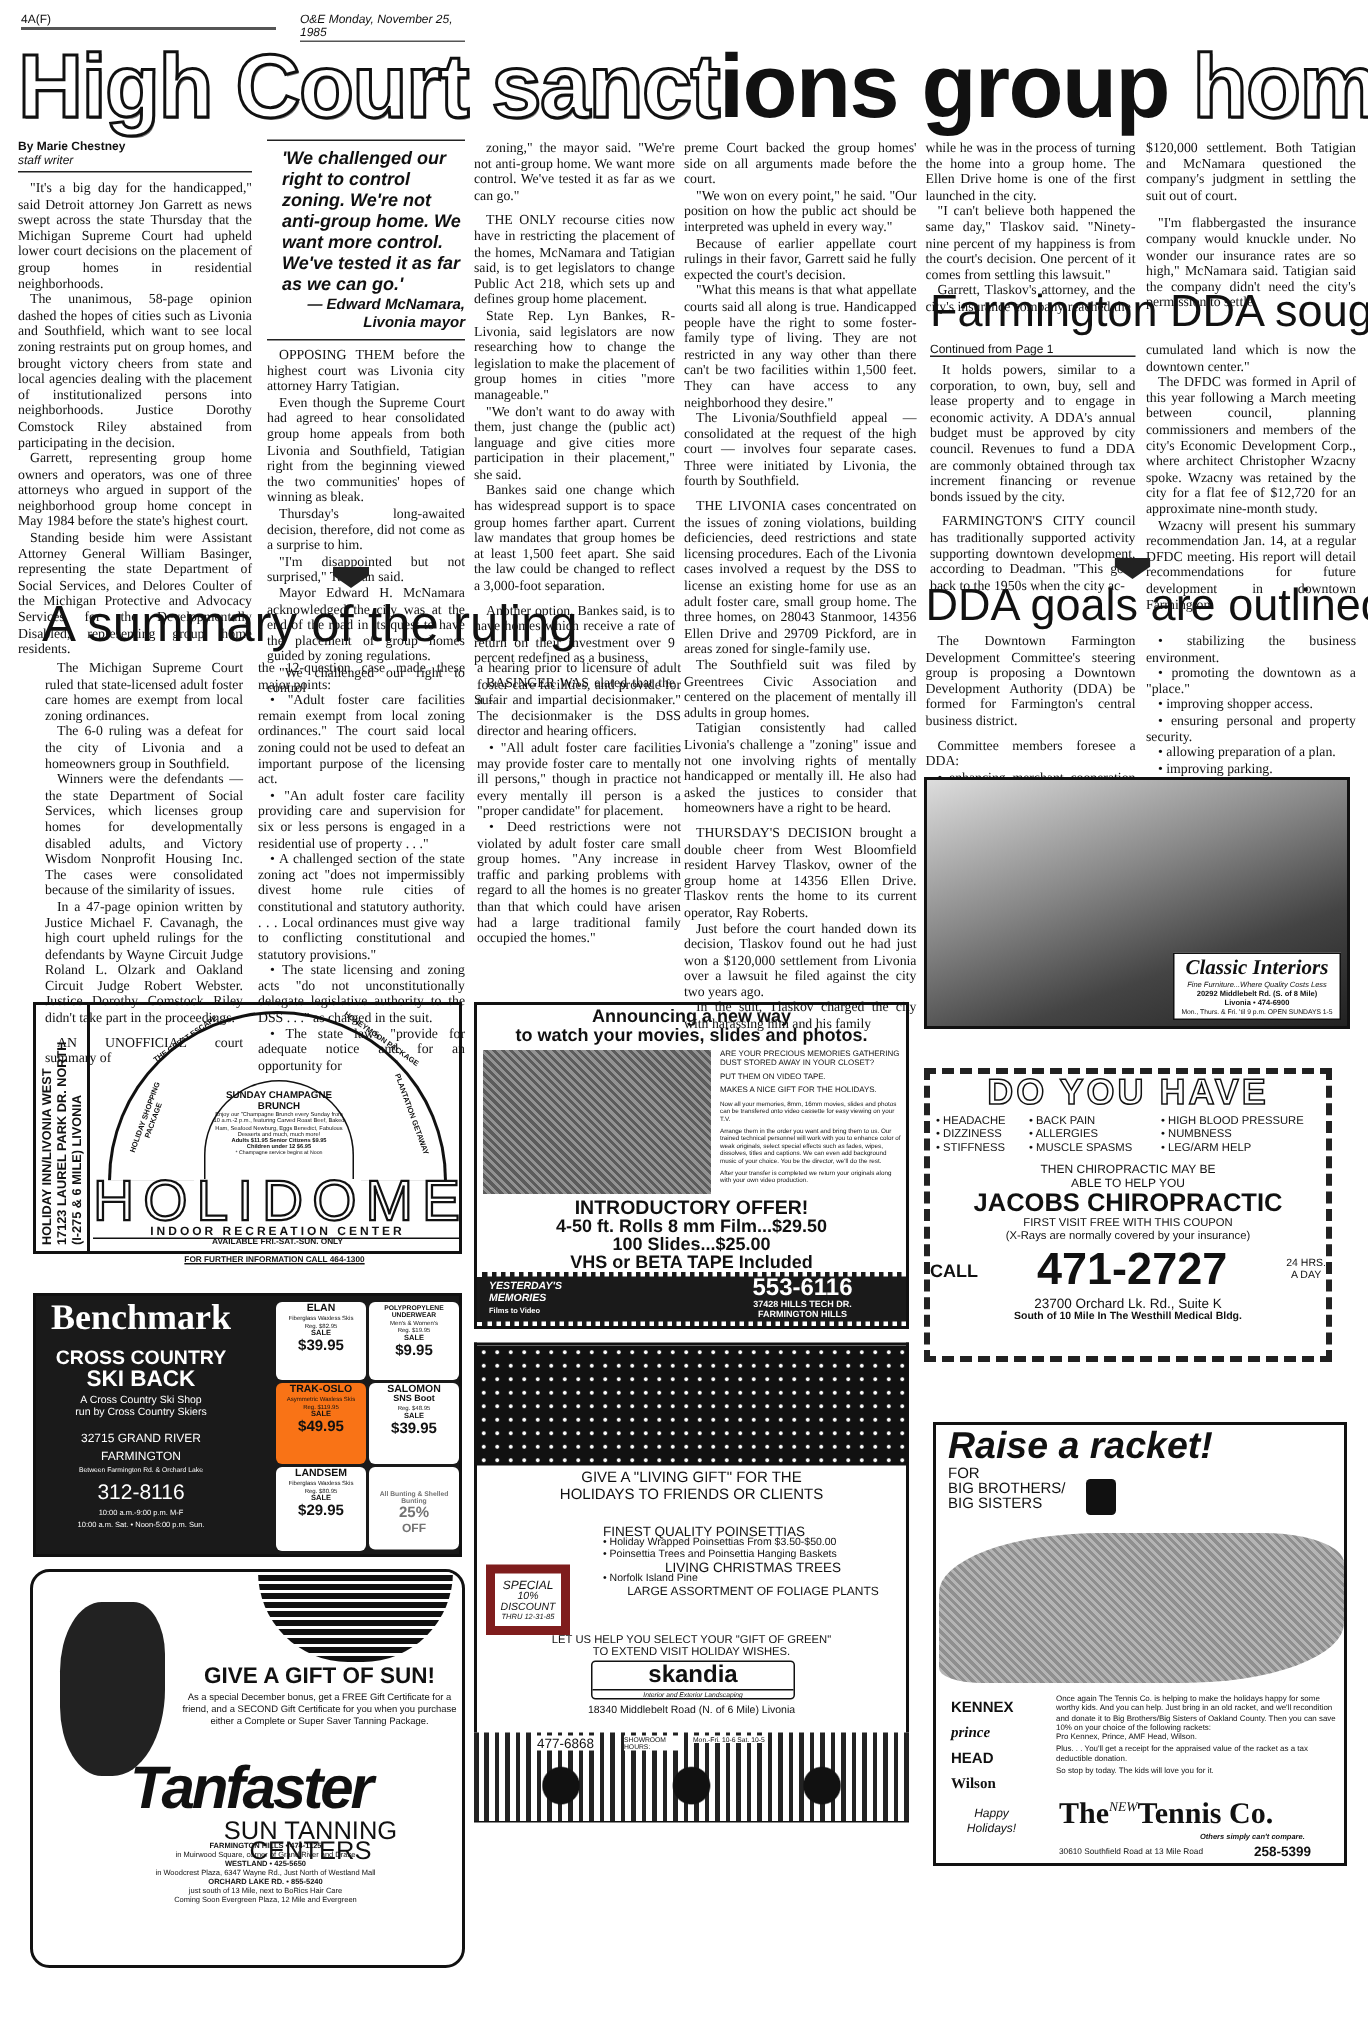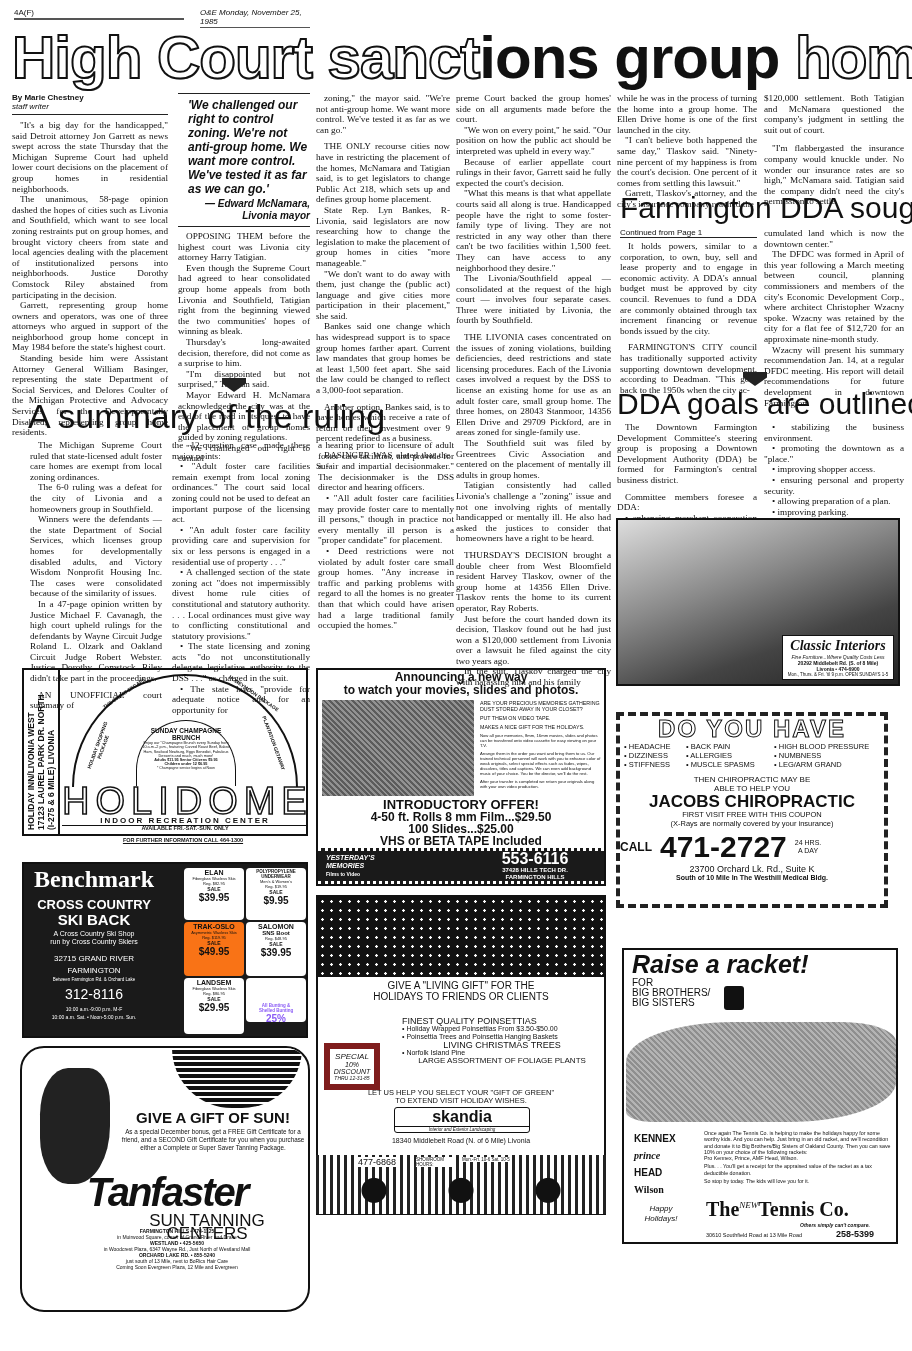--- a/index.html
+++ b/index.html
@@ -238,28 +238,28 @@
   <div class="center b" style="font-size:24px;line-height:26px;color:#fff;-webkit-text-stroke:1px #111;letter-spacing:2px">DO YOU HAVE</div>
   <div style="display:grid;grid-template-columns:62px 88px 110px;font-size:7.5px;line-height:9px;padding-left:4px">
     <span>• HEADACHE</span>
     <span>• BACK PAIN</span>
     <span>• HIGH BLOOD PRESSURE</span>
     <span>• DIZZINESS</span>
     <span>• ALLERGIES</span>
     <span>• NUMBNESS</span>
     <span>• STIFFNESS</span>
     <span>• MUSCLE SPASMS</span>
-    <span>• LEG/ARM GRAND</span>
+    <span>• LEG/ARM HELP</span>
   </div>
   <div class="center" style="font-size:8px;line-height:9px;margin-top:6px">THEN CHIROPRACTIC MAY BE</div>
   <div class="center" style="font-size:8px;line-height:9px">ABLE TO HELP YOU</div>
   <div class="center b" style="font-size:17px;line-height:18px">JACOBS CHIROPRACTIC</div>
   <div class="center" style="font-size:7.5px;line-height:8.5px">FIRST VISIT FREE WITH THIS COUPON</div>
   <div class="center" style="font-size:7.5px;line-height:8.5px">(X-Rays are normally covered by your insurance)</div>
-  <div style="display:flex;align-items:center;justify-content:flex-start;gap:8px;margin-top:2px">
+  <div style="display:flex;align-items:center;justify-content:space-between;gap:8px;margin-top:2px">
     <span class="b" style="font-size:12px">CALL</span>
     <span class="b" style="font-size:30px">471-2727</span>
     <span class="center" style="font-size:7px;line-height:8px"><span>24 HRS.</span><br><span>A DAY</span></span>
   </div>
   <div class="center" style="font-size:9px;line-height:10px">23700 Orchard Lk. Rd., Suite K</div>
   <div class="center b" style="font-size:7px;line-height:8px">South of 10 Mile In The Westhill Medical Bldg.</div>
 </div>
 
 <div class="abs ad dark" style="left:22px;top:862px;width:286px;height:176px">
   <div class="abs center" style="left:0;top:2px;width:140px;font-family:'Liberation Serif',serif;font-weight:700;font-size:24px">Benchmark</div>
@@ -302,21 +302,21 @@
       <div class="b" style="font-size:5px">SALE</div>
       <div class="b" style="font-size:10px">$39.95</div>
     </div>
     <div class="center" style="background:#fff;color:#111;height:56px;border-radius:4px;padding:1px;overflow:hidden">
       <div class="b" style="font-size:7px">LANDSEM</div>
       <div style="font-size:4px">Fiberglass Waxless Skis</div>
       <div style="font-size:4px">Reg. $80.95</div>
       <div class="b" style="font-size:5px">SALE</div>
       <div class="b" style="font-size:10px">$29.95</div>
     </div>
-    <div class="center" style="background:#fff;color:#8b5cf6;height:44px;border-radius:4px;padding:11px;overflow:hidden">
+    <div class="center" style="background:#fff;color:#737373;height:55px;border-radius:4px;padding:1px;overflow:hidden">
       <div class="b" style="font-size:4.5px;margin-top:14px">All Bunting &amp; Shelled Bunting</div>
       <div class="b" style="font-size:10px">25%</div>
       <div class="b" style="font-size:8px">OFF</div>
     </div>
   </div>
 </div>
 
 <div class="abs ad" style="left:316px;top:895px;width:290px;height:260px;border-bottom:none">
   <div style="height:80px;background:radial-gradient(#fff 1px,transparent 1.5px) 0 0/9px 9px,#111"></div>
   <div class="center" style="font-size:10px;line-height:11px;margin-top:3px">GIVE A "LIVING GIFT" FOR THE</div>
@@ -369,21 +369,21 @@
   </div>
   <div class="abs center" style="left:8px;top:254px;width:58px;font-size:8px;font-style:italic;line-height:10px">Happy Holidays!</div>
   <div class="abs b" style="left:82px;top:248px;font-family:'Liberation Serif',serif;font-size:20px;white-space:nowrap">
     <span>The</span><span style="font-size:9px;font-style:italic;font-weight:400;vertical-align:super">NEW</span><span>Tennis Co.</span>
   </div>
   <div class="abs" style="left:176px;top:272px;font-size:5px;font-style:italic;font-weight:700">Others simply can't compare.</div>
   <div class="abs" style="left:82px;top:282px;font-size:5.5px">30610 Southfield Road at 13 Mile Road</div>
   <div class="abs b" style="left:212px;top:279px;font-size:9px">258-5399</div>
 </div>
 
-<div class="abs ad" style="left:20px;top:1046px;width:290px;height:266px;border-radius:24px">
+<div class="abs ad" style="left:20px;top:1046px;width:290px;height:266px;border-radius:13px">
   <div class="abs" style="left:150px;top:0;width:130px;height:60px;background:repeating-linear-gradient(0deg,#111 0 4px,#fff 4px 6px);border-radius:0 0 65px 65px"></div>
   <div class="abs" style="left:18px;top:20px;width:70px;height:116px;background:#222;border-radius:40% 30% 50% 40%"></div>
   <div class="abs center b" style="left:96px;top:62px;width:190px;font-size:15px;line-height:16px">GIVE A GIFT OF SUN!</div>
   <div class="abs center" style="left:96px;top:80px;width:190px;font-size:6.3px;line-height:7.8px">As a special December bonus, get a FREE Gift Certificate for a friend, and a SECOND Gift Certificate for you when you purchase either a Complete or Super Saver Tanning Package.</div>
   <div class="abs center b" style="left:20px;top:124px;width:250px;font-size:40px;font-style:italic;letter-spacing:-2px;line-height:40px">Tanfaster</div>
   <div class="abs center" style="left:90px;top:166px;width:190px;font-size:17px;line-height:13px">SUN TANNING CENTERS</div>
   <div class="abs center" style="left:20px;top:180px;width:270px;font-size:5px;line-height:6px">
     <div class="b">FARMINGTON HILLS • 474-1125</div>
     <div>in Muirwood Square, corner of Grand River and Drake</div>
     <div class="b">WESTLAND • 425-5650</div>

